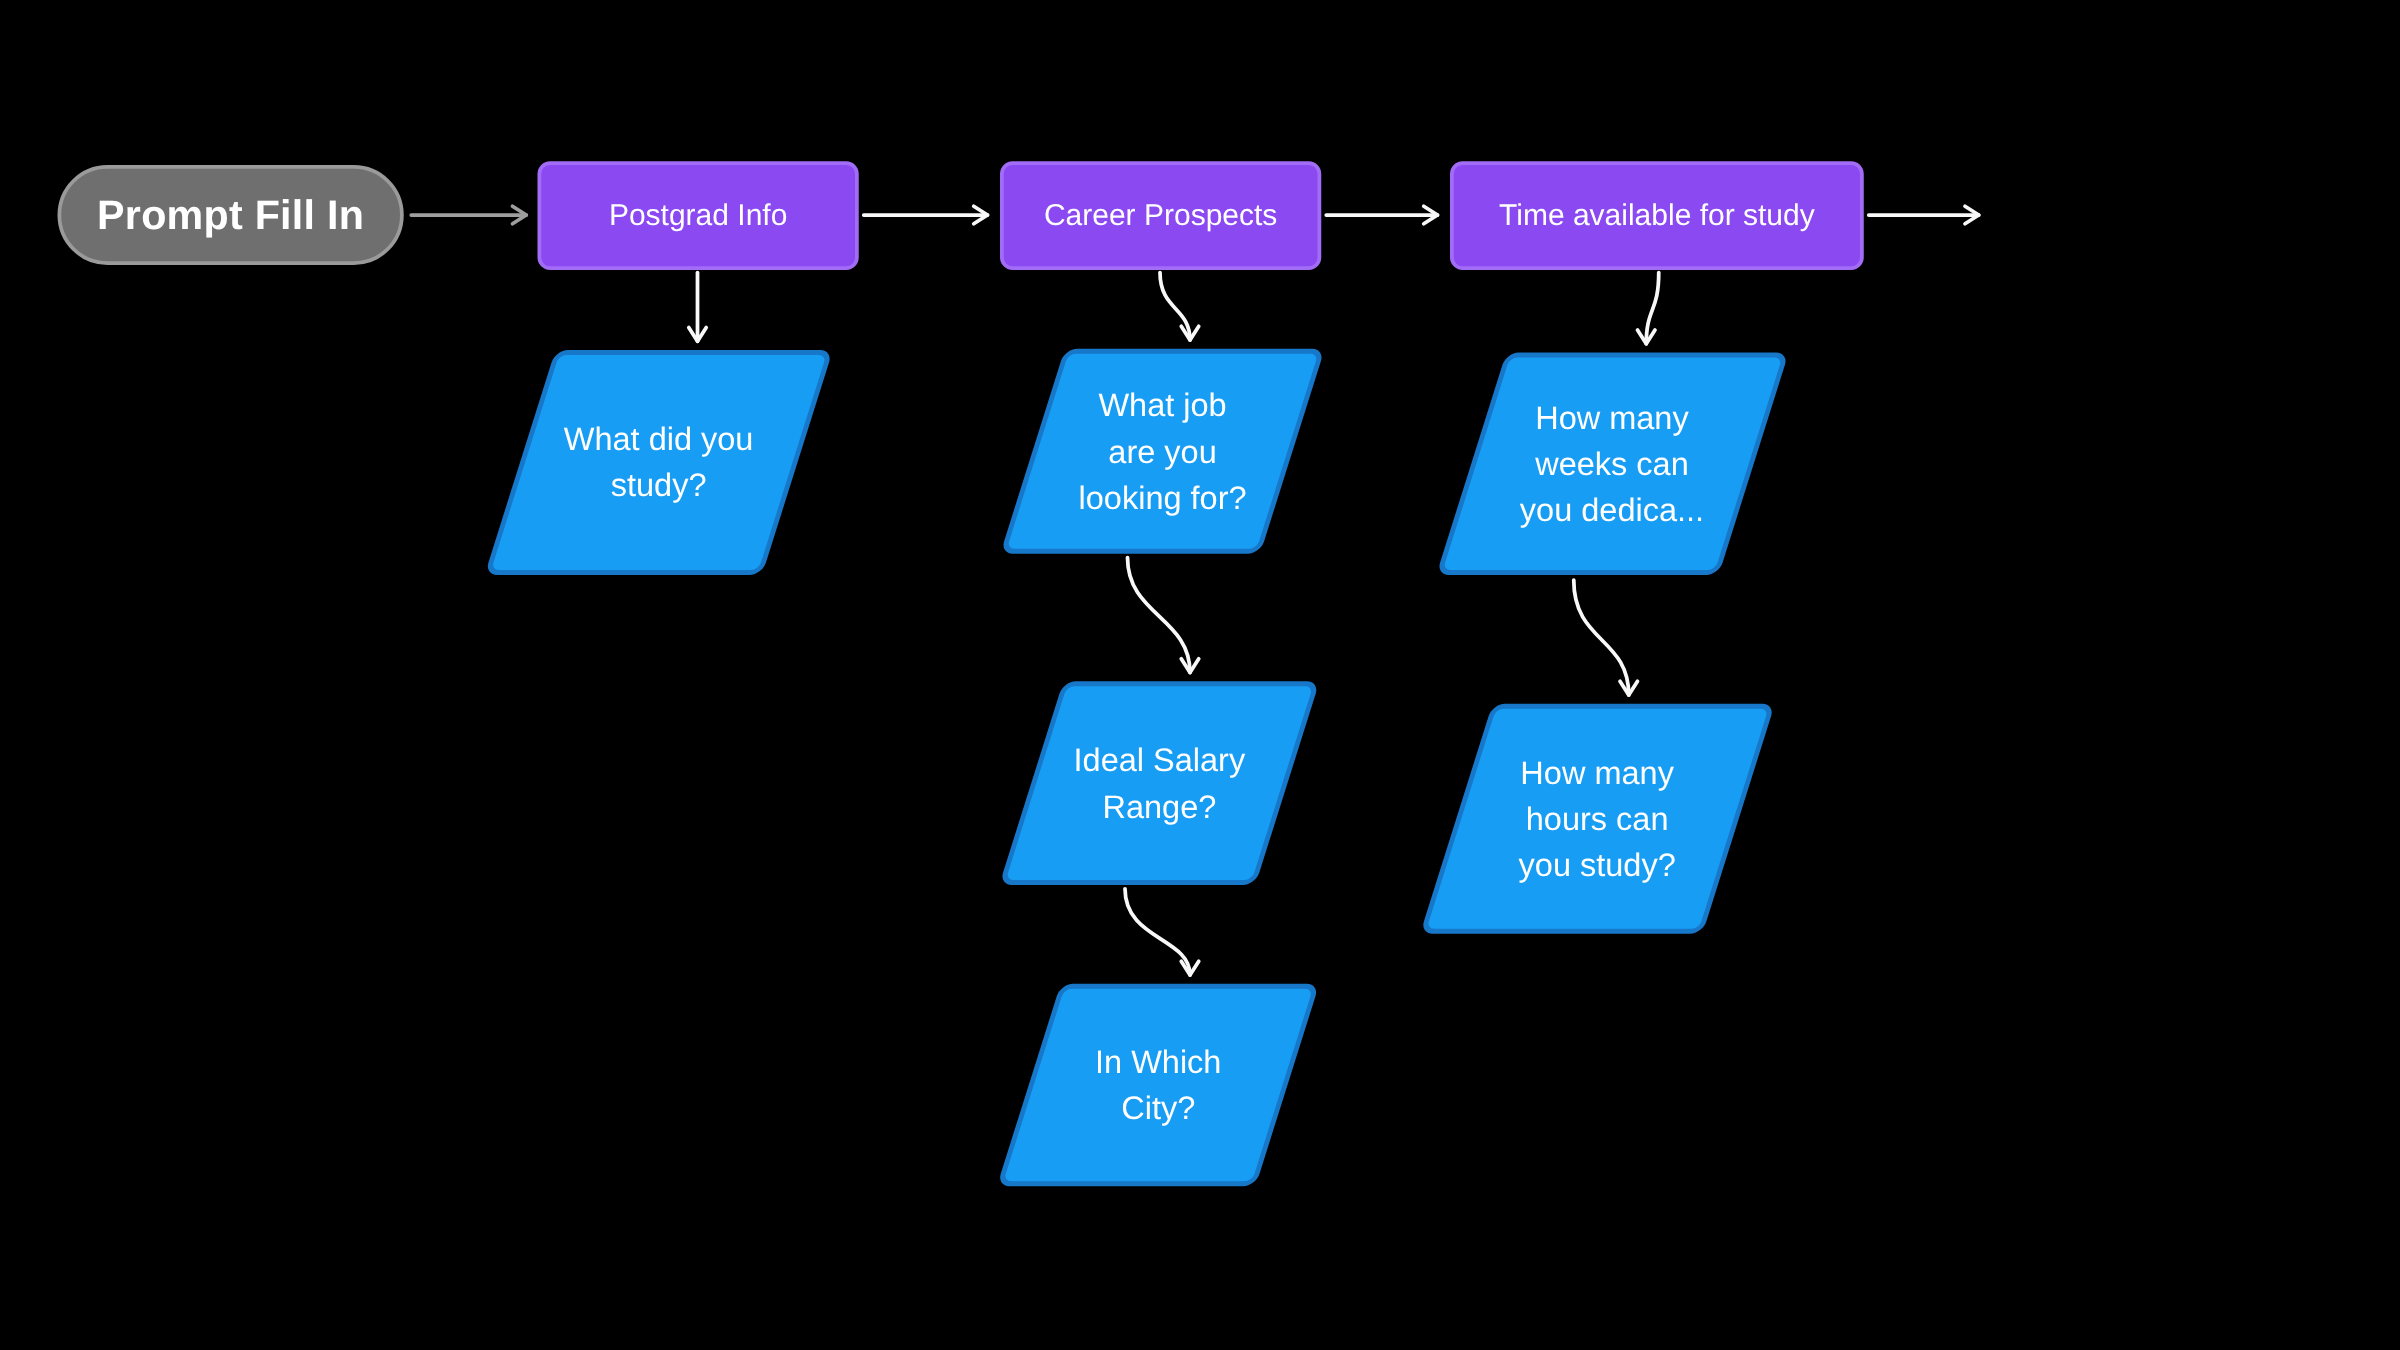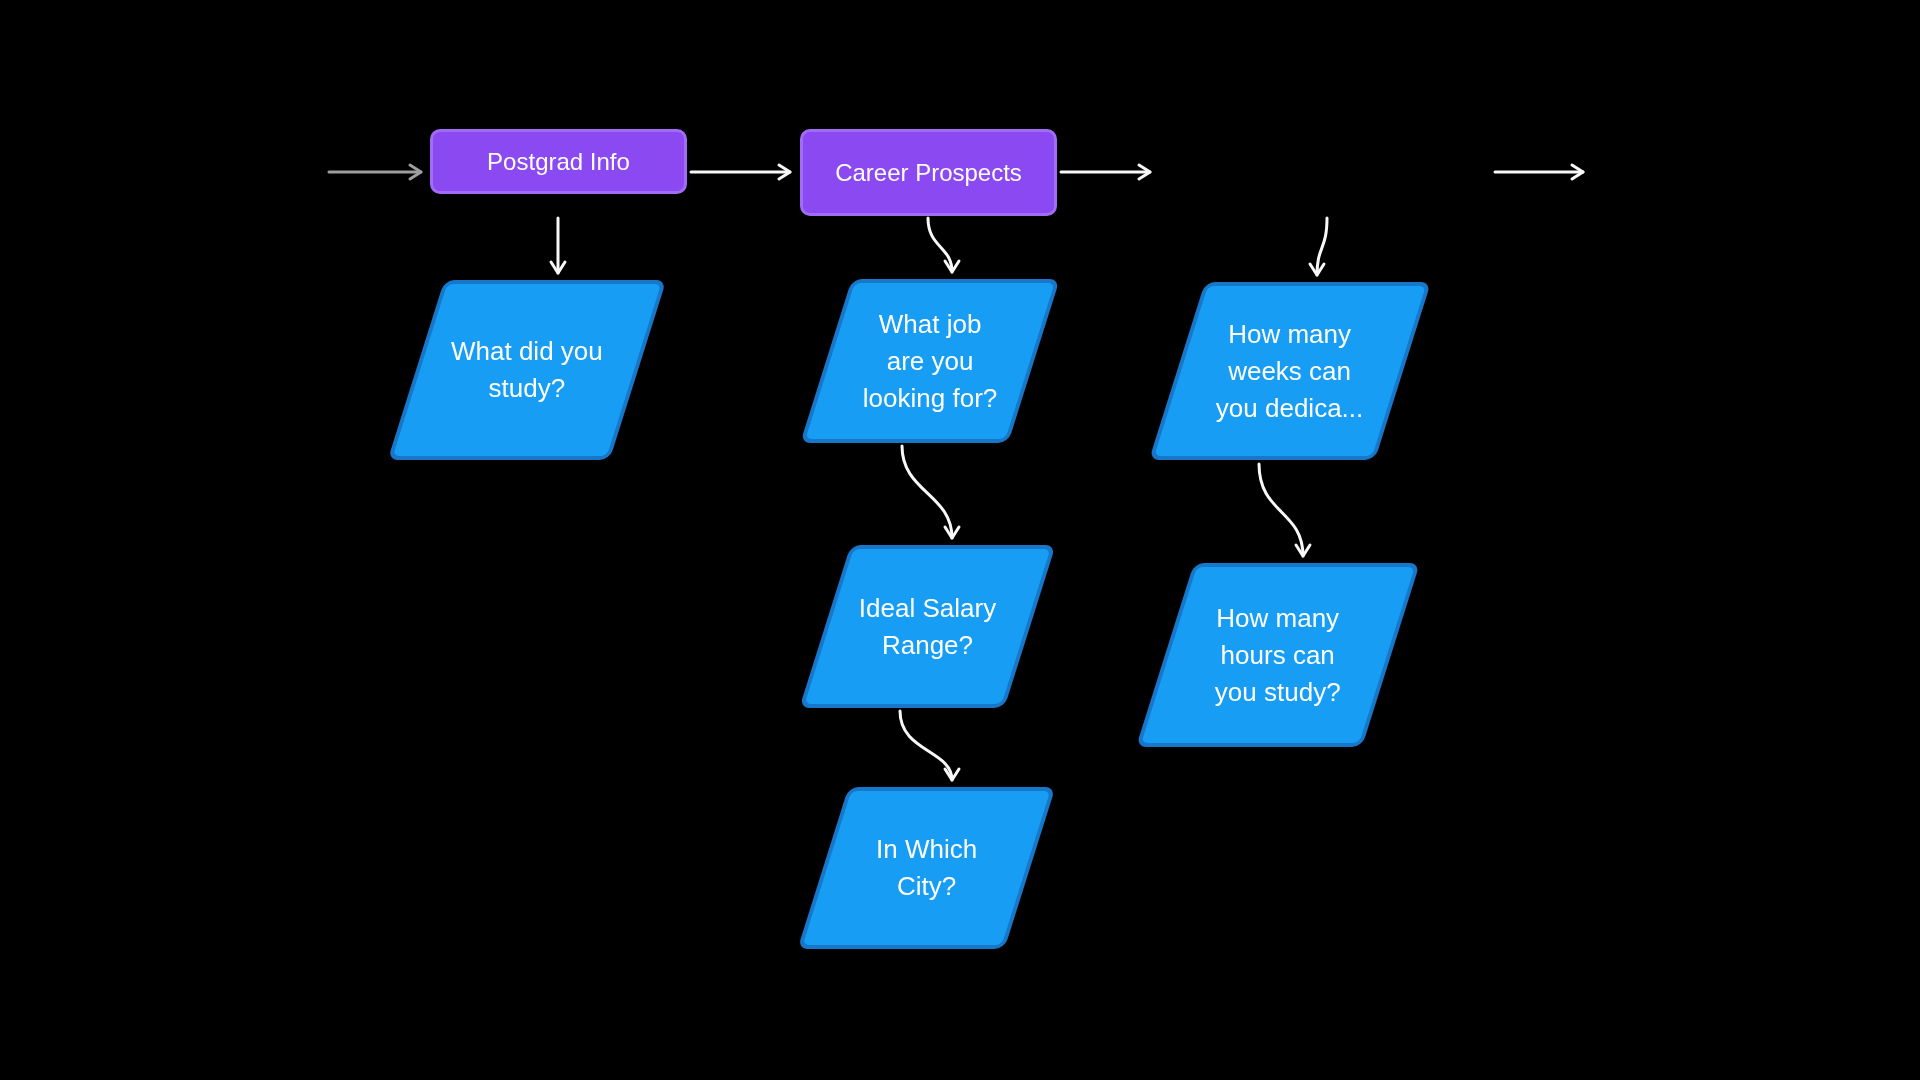--- a/index.html
+++ b/index.html
@@ -98,29 +98,35 @@
     <path class="edge" d="M 1061 172 H 1150" marker-end="url(#ah-w)"></path>
     <path class="edge" d="M 1495 172 H 1583" marker-end="url(#ah-w)"></path>
     <path class="edge" d="M 558 218 V 273" marker-end="url(#ah-w)"></path>
     <path class="edge" d="M 928 218 C 928 248, 952 246, 952 272" marker-end="url(#ah-w)"></path>
     <path class="edge" d="M 902 446 C 902 492, 952 494, 952 538" marker-end="url(#ah-w)"></path>
     <path class="edge" d="M 900 711 C 900 752, 952 750, 952 780" marker-end="url(#ah-w)"></path>
     <path class="edge" d="M 1327 218 C 1327 250, 1317 246, 1317 275" marker-end="url(#ah-w)"></path>
     <path class="edge" d="M 1259 464 C 1259 514, 1303 510, 1303 556" marker-end="url(#ah-w)"></path>
   </svg>
 
+  <div class="node terminal" style="left:46px; top:132px; width:277px; height:80px;">
+    <span>Prompt Fill In</span>
+  </div>
 
-  <div class="node process" style="left:430px; top:129px; width:257px; height:65px;">
+  <div class="node process" style="left:430px; top:129px; width:257px; height:87px;">
     <span>Postgrad Info</span>
   </div>
 
   <div class="node process" style="left:800px; top:129px; width:257px; height:87px;">
     <span>Career Prospects</span>
   </div>
 
+  <div class="node process" style="left:1160px; top:129px; width:331px; height:87px;">
+    <span>Time available for study</span>
+  </div>
 
 
   <div class="node io" style="left:416px; top:280px; width:222px; height:180px;">
     <span class="io-label">What did you
 study?</span>
   </div>
 
   <div class="node io" style="left:826px; top:279px; width:208px; height:164px;">
     <span class="io-label">What job
 are you

